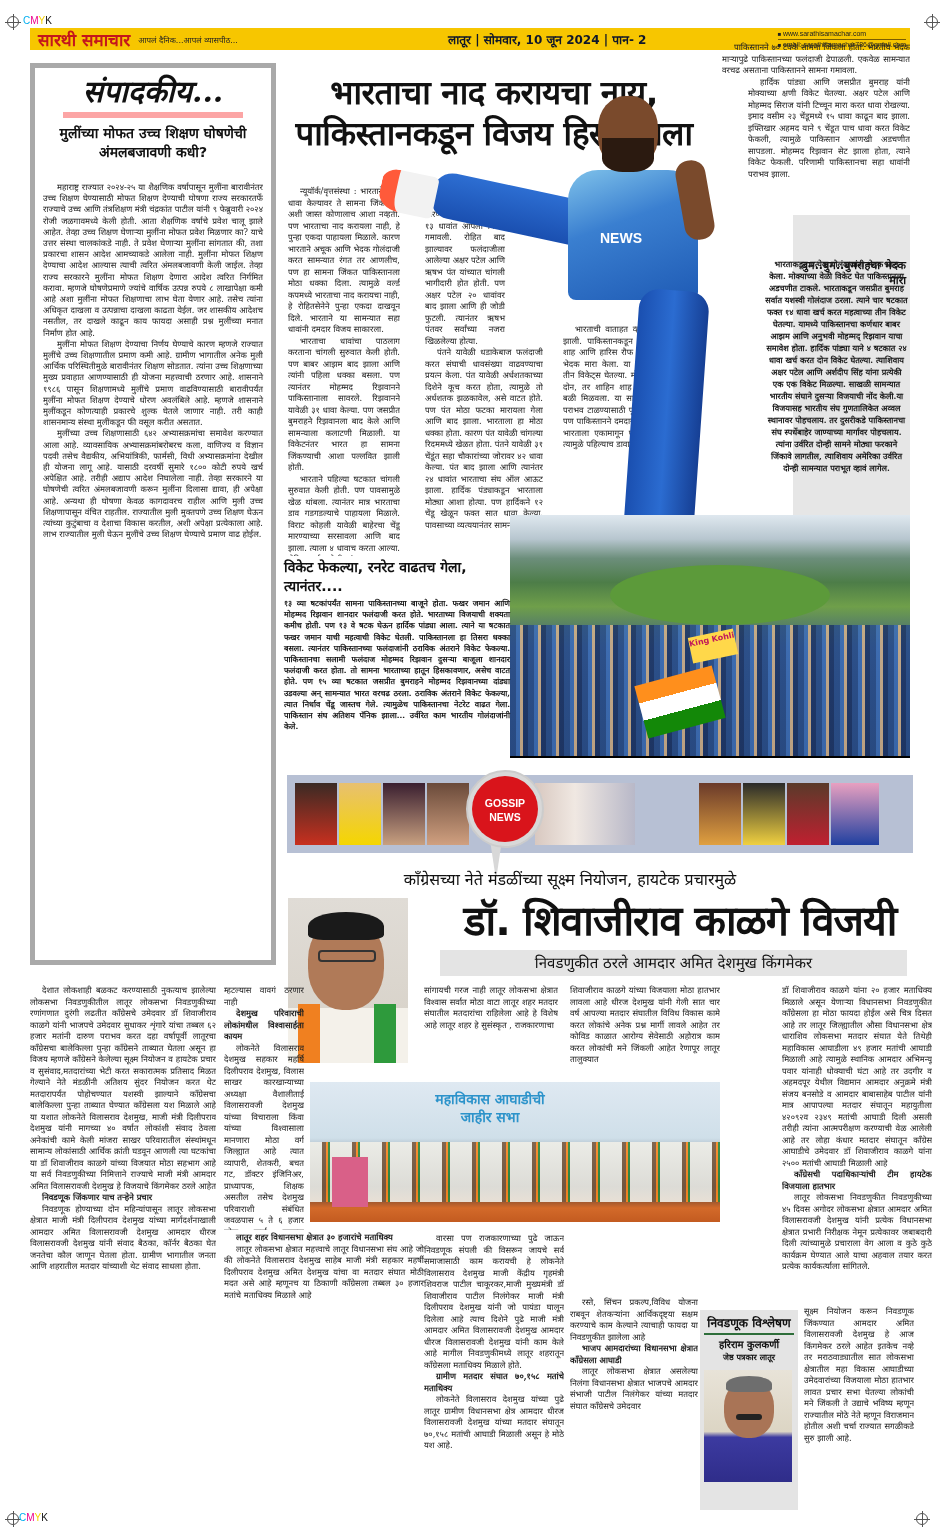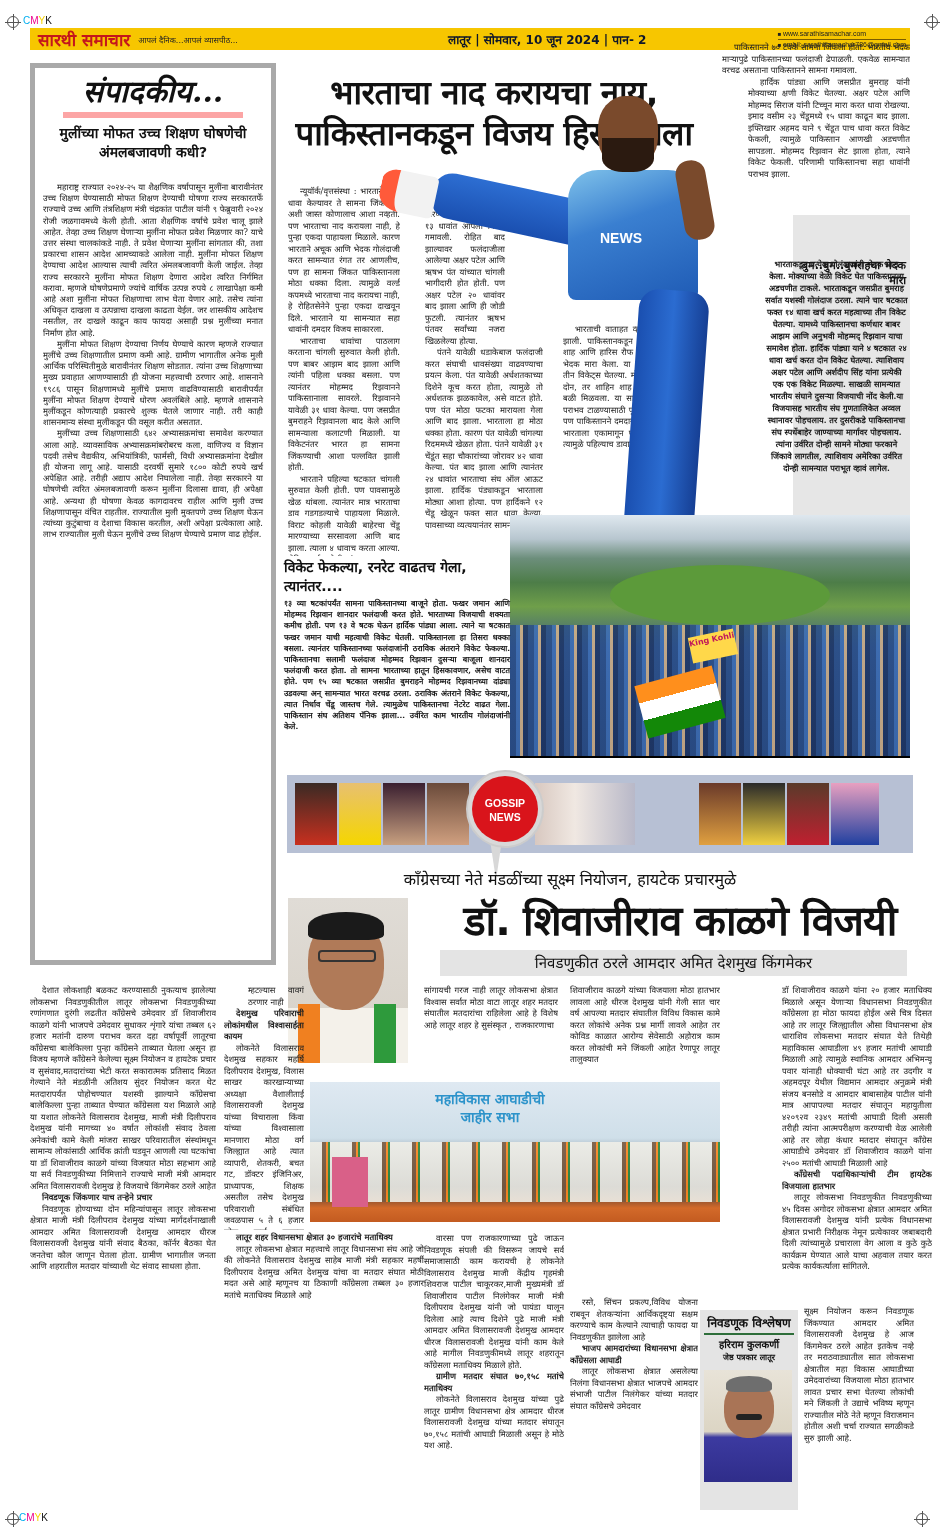--- a/index.html
+++ b/index.html
@@ -208,21 +208,21 @@
 </div>
 <div class="pol-head">डॉ. शिवाजीराव काळगे विजयी</div>
 <div class="pol-sub">निवडणुकीत ठरले आमदार अमित देशमुख किंगमेकर</div>
 
 <div class="col" style="left:30px;top:985px;width:186px;height:520px;overflow:hidden;">
   <p>देशात लोकशाही बळकट करण्यासाठी नुकत्याच झालेल्या लोकसभा निवडणुकीतील लातूर लोकसभा निवडणुकीच्या रणांगणात दुरंगी लढतीत काँग्रेसचे उमेदवार डॉ शिवाजीराव काळगे यांनी भाजपचे उमेदवार सुधाकर शृंगारे यांचा तब्बल ६२ हजार मतांनी दारुण पराभव करत दहा वर्षापूर्वी लातूरचा काँग्रेसचा बालेकिल्ला पुन्हा काँग्रेसने ताब्यात घेतला असून हा विजय म्हणजे काँग्रेसने केलेल्या सूक्ष्म नियोजन व हायटेक प्रचार व सुसंवाद,मतदारांच्या भेटी करत सकारात्मक प्रतिसाद मिळत गेल्याने नेते मंडळींनी अतिशय सुंदर नियोजन करत थेट मतदारापर्यंत पोहोचण्यात यशस्वी झाल्याने काँग्रेसचा बालेकिल्ला पुन्हा ताब्यात घेण्यात काँग्रेसला यश मिळाले आहे या यशात लोकनेते विलासराव देशमुख, माजी मंत्री दिलीपराव देशमुख यांनी मागच्या ४० वर्षात लोकांशी संवाद ठेवला अनेकांची कामे केली मांजरा साखर परिवारातील संस्थांमधून सामान्य लोकांसाठी आर्थिक क्रांती घडवून आणली त्या घटकांचा या डॉ शिवाजीराव काळगे यांच्या विजयात मोठा सहभाग आहे या सर्व निवडणुकीच्या निमित्ताने राज्याचे माजी मंत्री आमदार अमित विलासरावजी देशमुख हे विजयाचे किंगमेकर ठरले आहेत</p>
   <p class="bold">निवडणूक जिंकणार याच तऱ्हेने प्रचार</p>
   <p>निवडणूक होण्याच्या दोन महिन्यांपासून लातूर लोकसभा क्षेत्रात माजी मंत्री दिलीपराव देशमुख यांच्या मार्गदर्शनाखाली आमदार अमित विलासरावजी देशमुख आमदार धीरज विलासरावजी देशमुख यांनी संवाद बैठका, कॉर्नर बैठका घेत जनतेचा कौल जाणून घेतला होता. ग्रामीण भागातील जनता आणि शहरातील मतदार यांच्याशी थेट संवाद साधला होता.</p>
 </div>
 <div class="col" style="left:224px;top:985px;width:80px;height:245px;overflow:hidden;">
-  <p style="text-indent:0;margin-left:24px;">म्हटल्यास वावगं ठरणार नाही</p>
+  <p style="text-indent:0;">म्हटल्यास वावगं ठरणार नाही</p>
   <p class="bold">देशमुख परिवाराची लोकांमधील विश्वासार्हता कायम</p>
   <p>लोकनेते विलासराव देशमुख सहकार महर्षि दिलीपराव देशमुख, विलास साखर कारखान्याच्या अध्यक्षा वैशालीताई विलासरावजी देशमुख यांच्या विचाराला किंवा यांच्या विश्वासाला मानणारा मोठा वर्ग जिल्ह्यात आहे त्यात व्यापारी, शेतकरी, बचत गट, डॉक्टर इंजिनिअर, प्राध्यापक, शिक्षक असतील तसेच देशमुख परिवाराशी संबंधित जवळपास ५ ते ६ हजार लोक कार्य करतात त्याचाही फायदा या निवडणुकीत काँग्रेसला झालेला आहे विशेषतः लोकसभेची निवडणूक ही देशाची निवडणूक आहे असे समजून काही लोकांनी उमेदवार डॉक्टर आहे असे सांगून पक्ष विरहित लोकांनीही या निवडणुकीत काँग्रेसच्या पारड्यात मतदान रुपी माप दिले आहे हे एकंदर निवडणुकीच्या निकालाने दिसत आहे</p>
 </div>
 <div class="col" style="left:224px;top:1232px;width:200px;height:275px;overflow:hidden;">
   <p class="bold">लातूर शहर विधानसभा क्षेत्रात ३० हजारांचे मताधिक्य</p>
   <p>लातूर लोकसभा क्षेत्रात महत्त्वाचे लातूर विधानसभा संघ आहे जो की लोकनेते विलासराव देशमुख साहेब माजी मंत्री सहकार महर्षी दिलीपराव देशमुख अमित देशमुख यांचा वा मतदार संघात मोठी मदत असे आहे म्हणूनच या ठिकाणी काँग्रेसला तब्बल ३० हजार मतांचे मताधिक्य मिळाले आहे</p>
 </div>
 <div class="col" style="left:424px;top:985px;width:134px;height:95px;overflow:hidden;">
   <p style="text-indent:0;">सांगायची गरज नाही लातूर लोकसभा क्षेत्रात विश्वास सर्वात मोठा वाटा लातूर शहर मतदार संघातील मतदारांचा राहिलेला आहे हे विशेष आहे लातूर शहर हे सुसंस्कृत , राजकारणाचा</p>
 </div>

